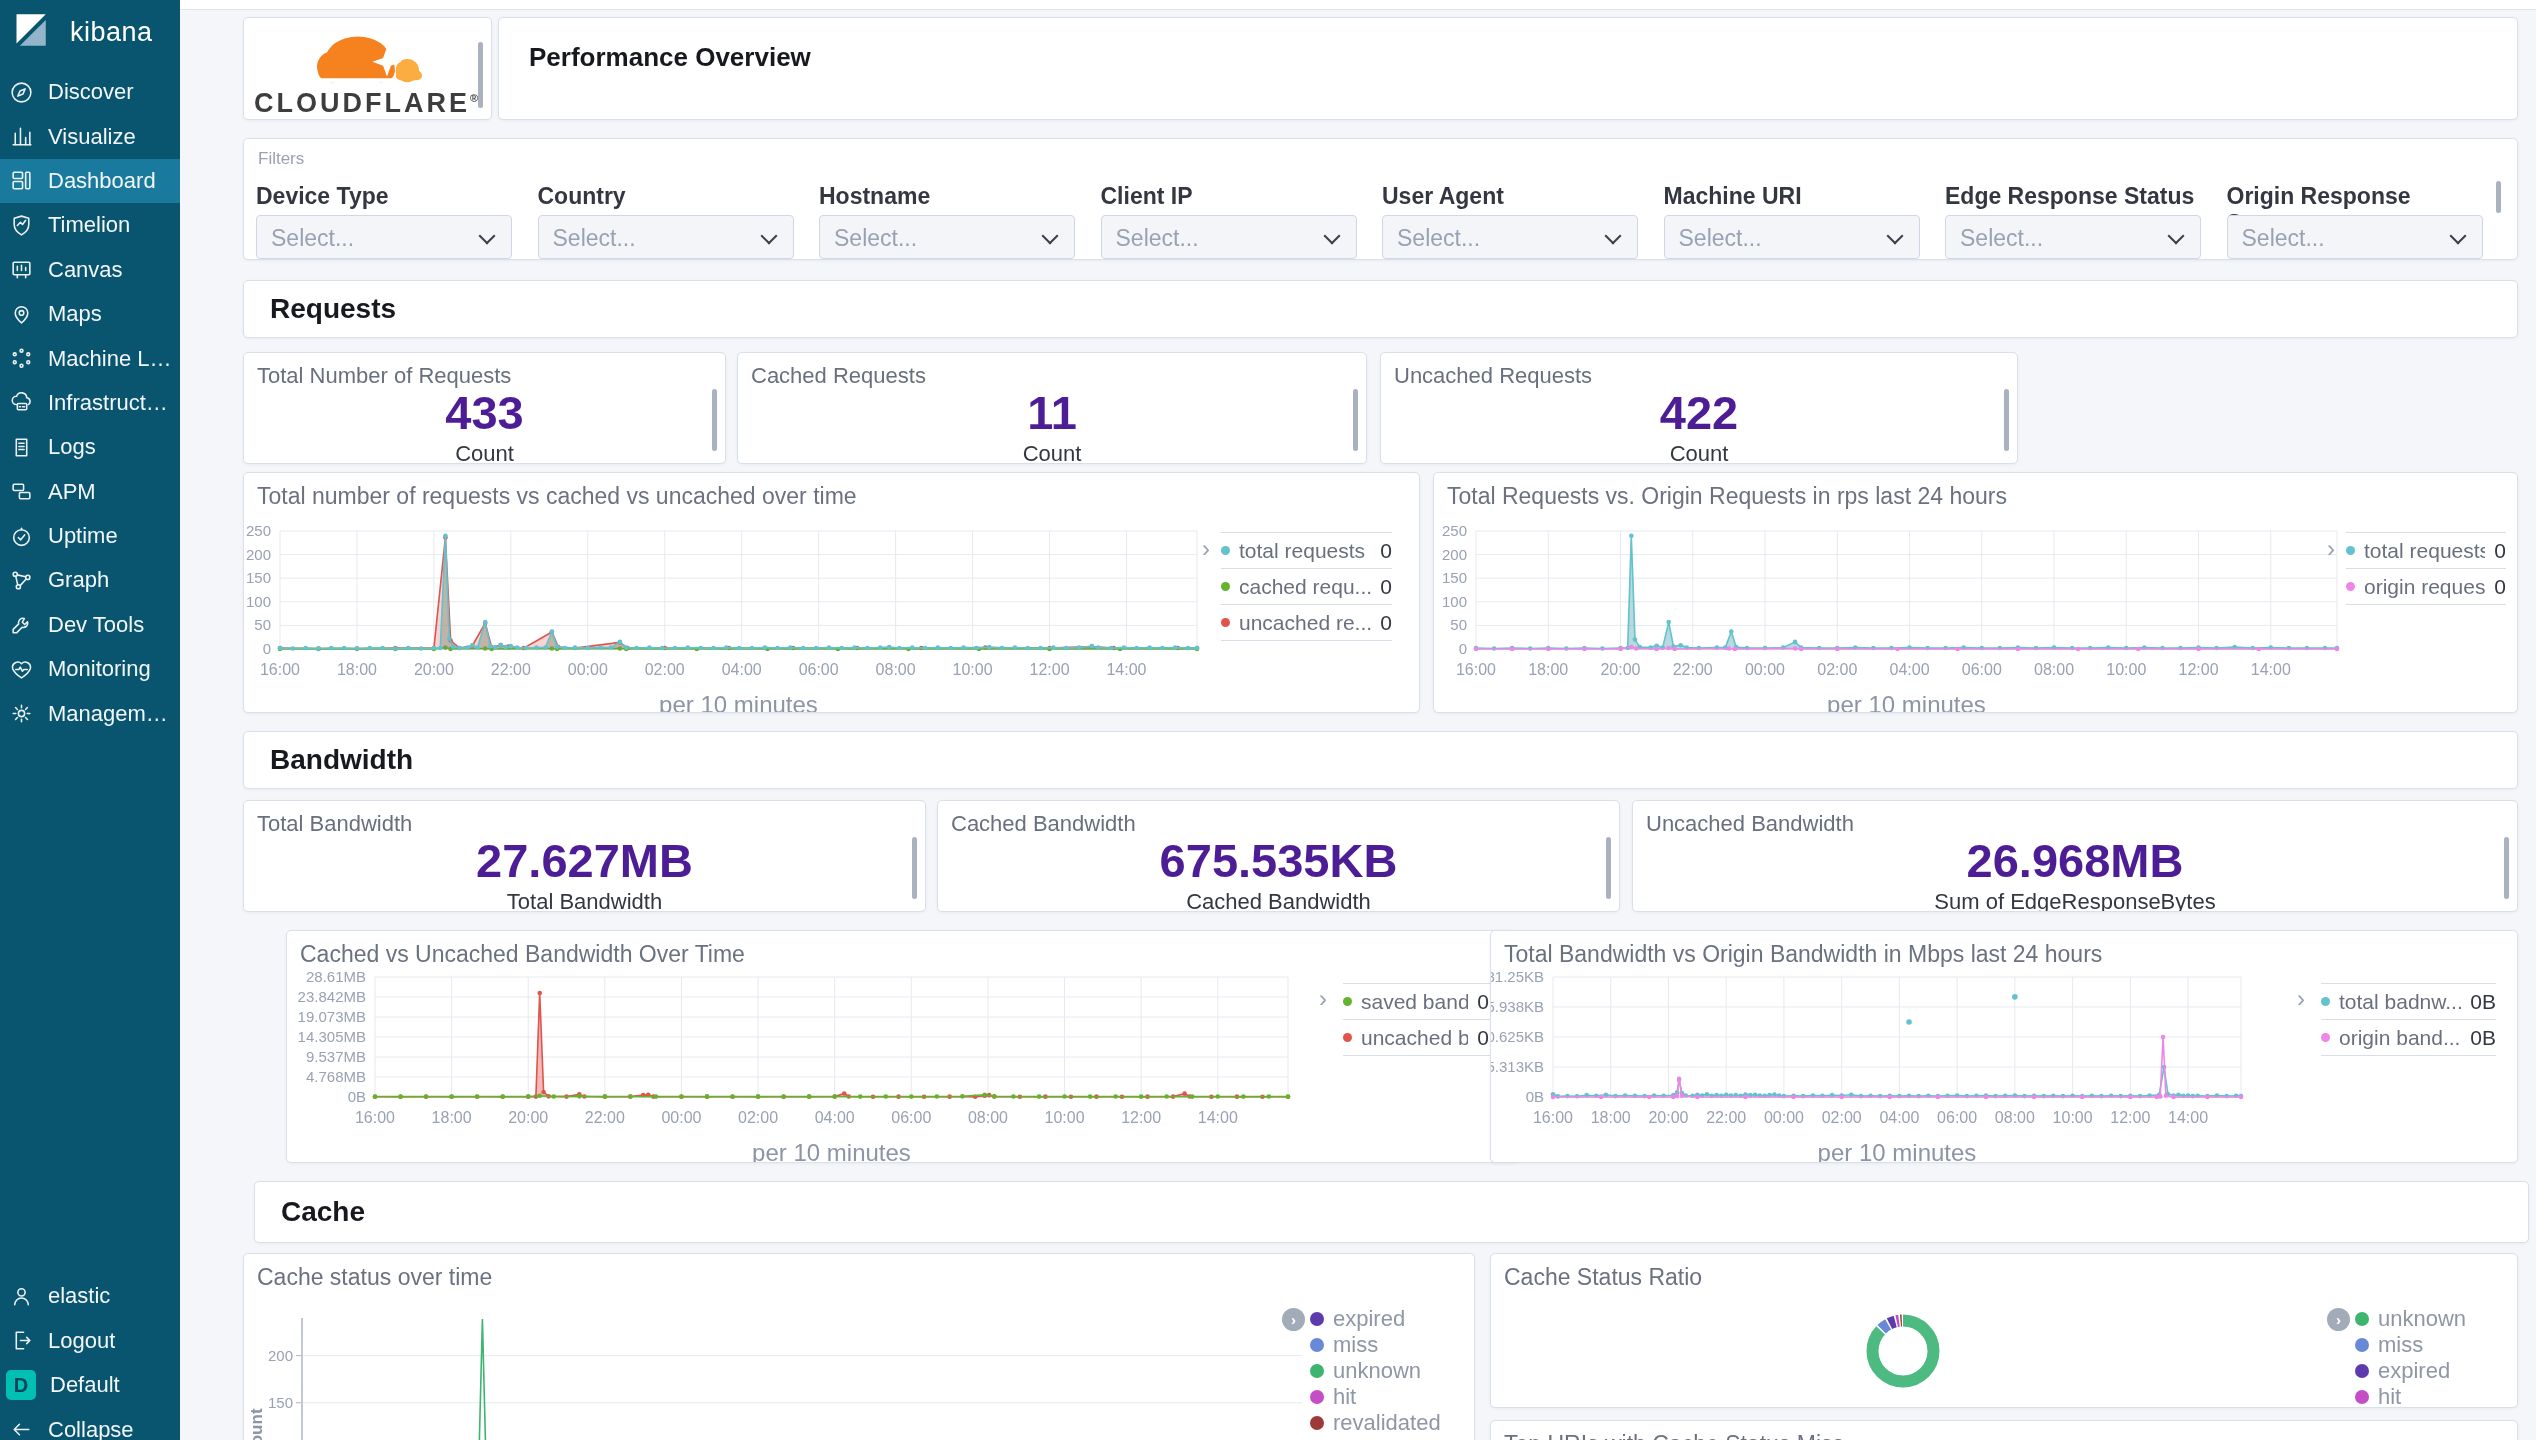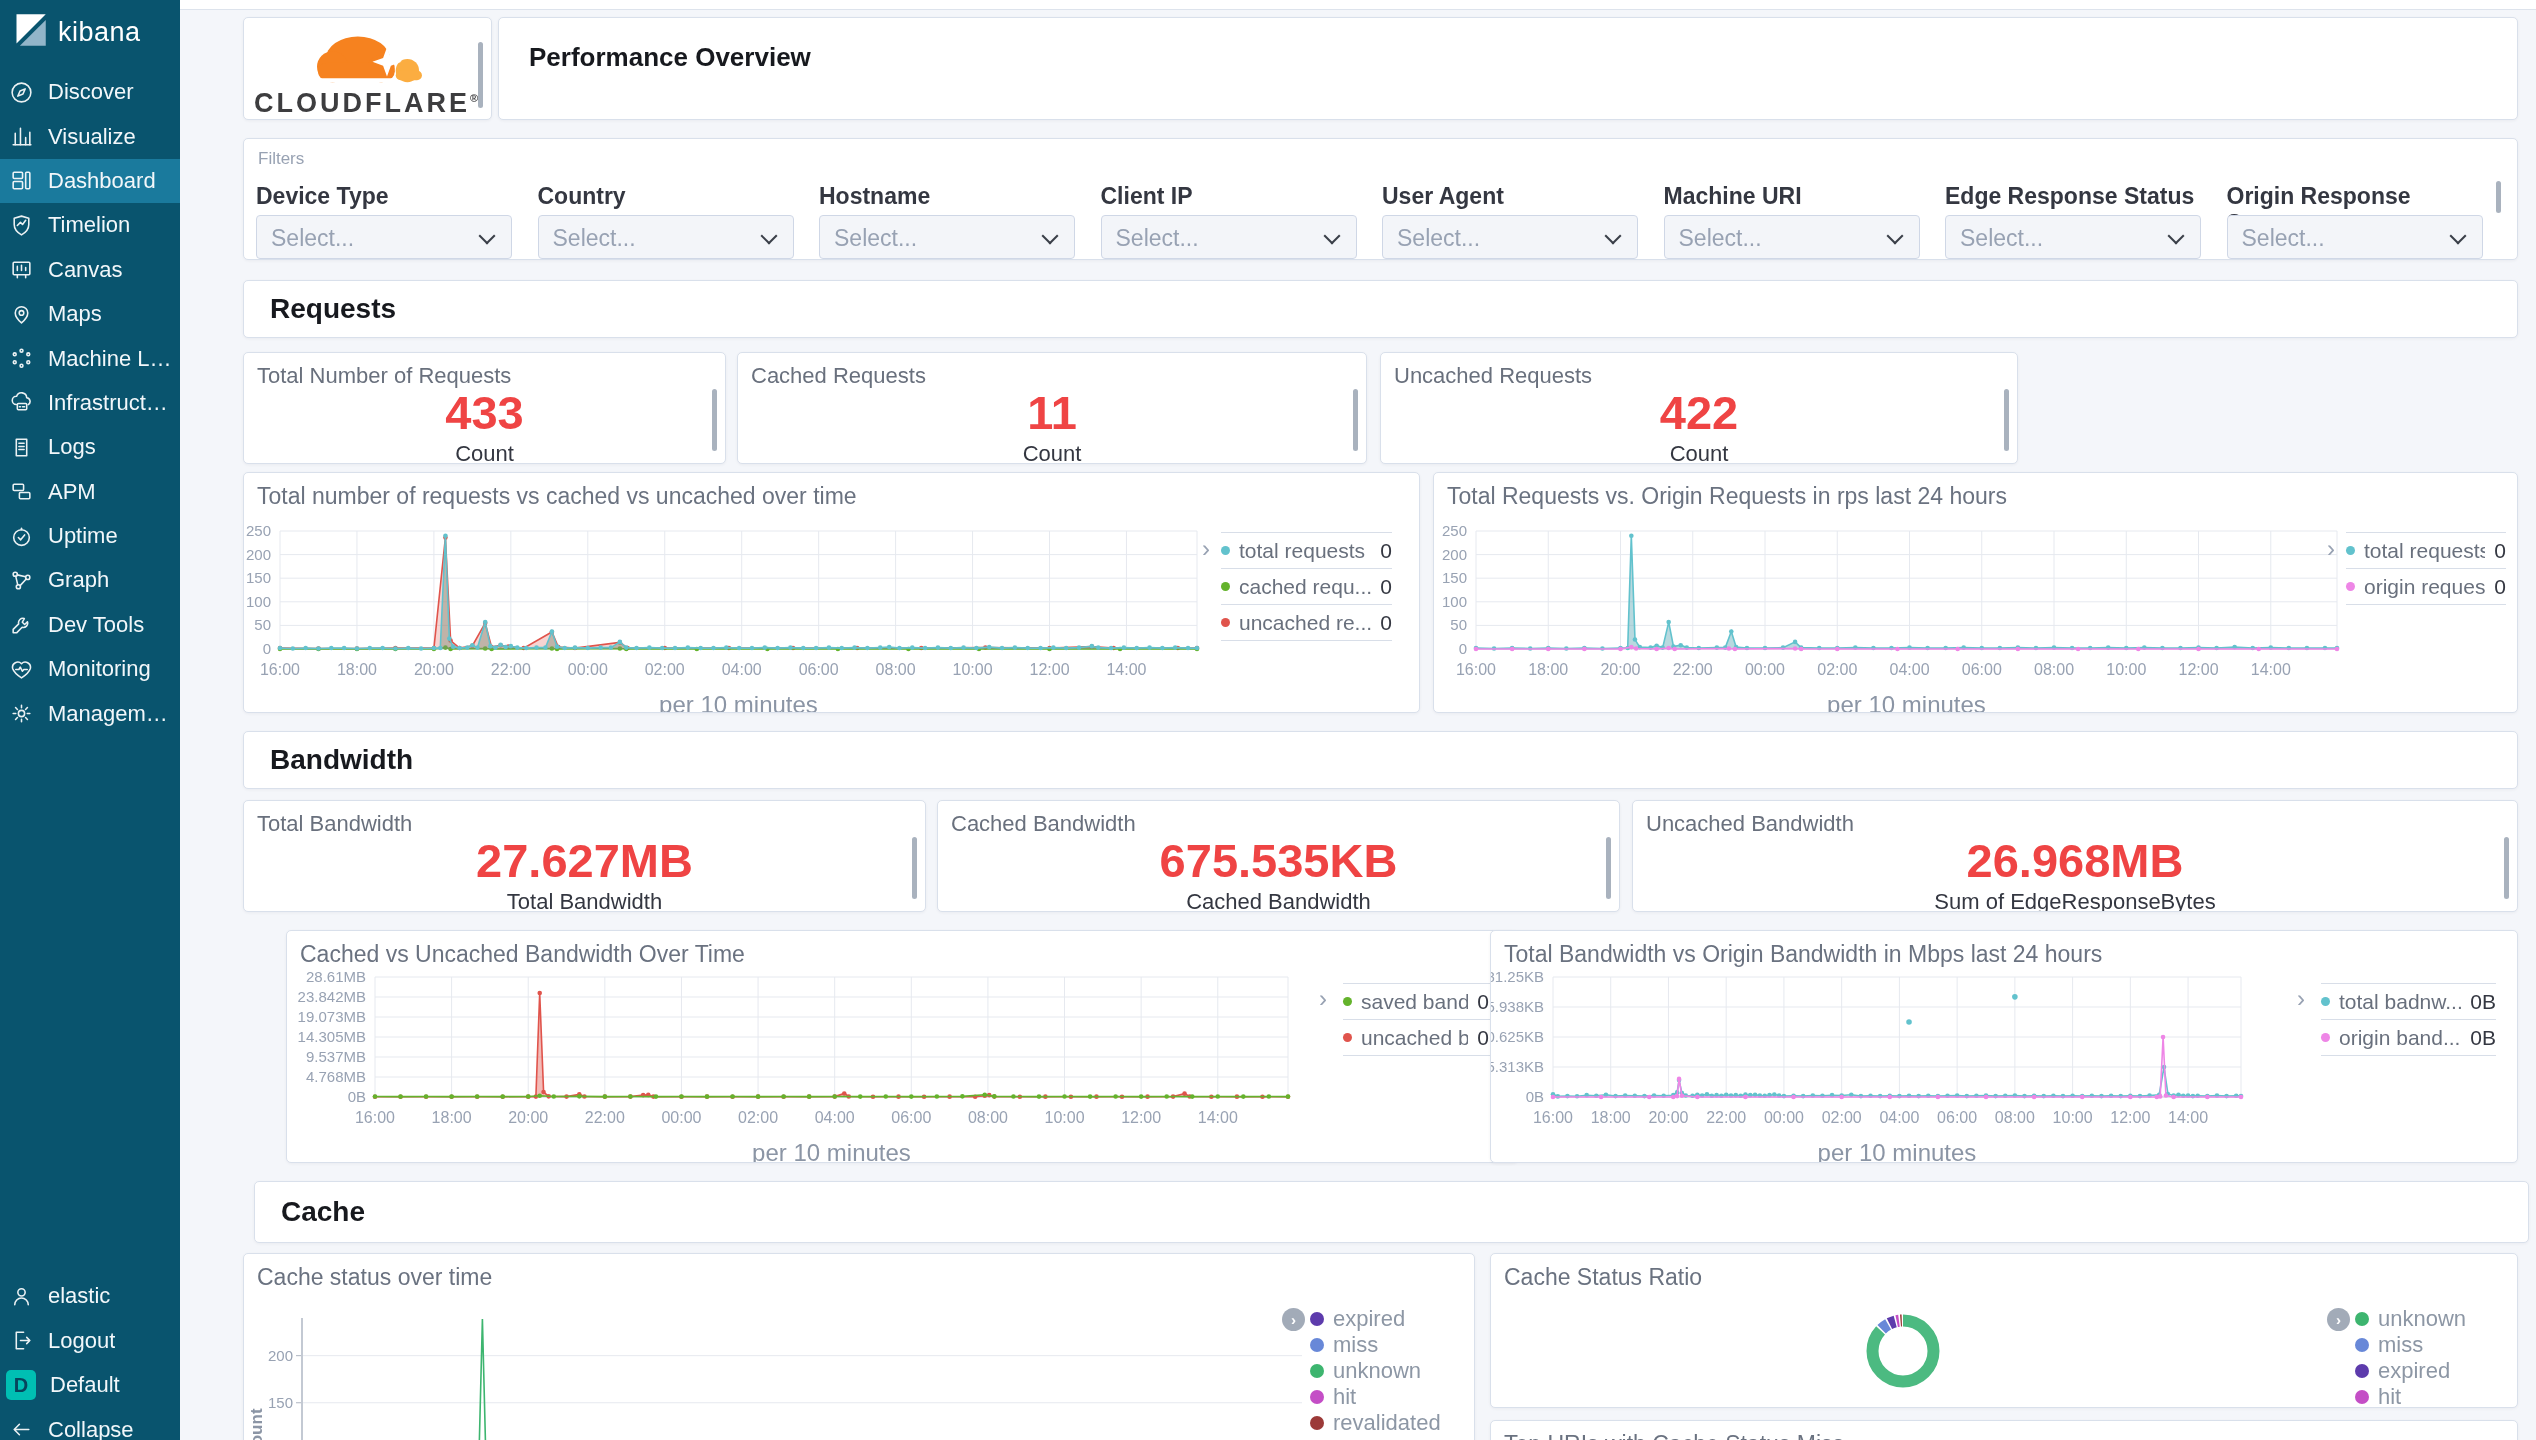--- a/index.html
+++ b/index.html
@@ -1,38 +1,38 @@
 <!DOCTYPE html>
 <html><head>
 <meta charset="utf-8">
 <style>
   html,body{margin:0;padding:0;}
   body{font-family:"Liberation Sans",sans-serif;background:#f4f6fa;}
   .app{position:relative;width:2536px;height:1440px;overflow:hidden;background:#f4f6fa;}
   
   .sidebar{position:absolute;left:0;top:0;width:180px;height:1440px;background:#09546e;z-index:5;}
-  .brand{position:absolute;left:0;top:0;width:180px;height:64px;display:flex;align-items:center;gap:10px;padding-left:12px;box-sizing:border-box;}
+  .brand{position:absolute;left:0;top:0;width:180px;height:64px;display:flex;align-items:center;gap:22px;padding-left:12px;box-sizing:border-box;}
   .brand-text{color:#fff;font-size:27px;font-weight:500;letter-spacing:.5px;}
   .nav{position:absolute;left:0;top:70px;width:180px;}
   .nav-footer{position:absolute;left:0;top:1274px;width:180px;}
   .nav-item{height:44.4px;display:flex;align-items:center;gap:14px;padding-left:8px;cursor:pointer;box-sizing:border-box;}
   .nav-footer .nav-item{height:44.5px;}
   .nav-item.active{background:#1a7a9d;}
   .nav-item .icon{width:26px;height:26px;display:inline-flex;align-items:center;justify-content:center;flex:0 0 26px;}
   .nav-item .icon svg{width:25px;height:25px;stroke:#ffffff;fill:none;stroke-width:1.5;stroke-linecap:round;stroke-linejoin:round;opacity:.92;}
   .nav-item .label{color:#f2f7fa;font-size:22px;white-space:nowrap;overflow:hidden;text-overflow:ellipsis;max-width:125px;}
   .space-badge{width:30px;height:30px;border-radius:5px;background:#00bfb3;color:#07455c;font-weight:bold;font-size:20px;display:flex;align-items:center;justify-content:center;flex:0 0 30px;margin-left:-2px;}
   
   .topbar{position:absolute;left:180px;top:0;right:0;height:9px;background:#fff;border-bottom:1px solid #dde3ec;}
   .panel{position:absolute;background:#fff;border:1px solid #d9e0eb;border-radius:5px;box-shadow:0 1px 3px rgba(60,70,90,.06);overflow:hidden;box-sizing:border-box;}
   .section-title{position:absolute;left:26px;top:50%;transform:translateY(-50%);font-size:28px;font-weight:700;color:#17191e;}
   .page-title{position:absolute;left:30px;top:24px;font-size:26px;font-weight:700;color:#17191e;}
   .chart-title{position:absolute;left:13px;top:10px;font-size:23px;color:#6a7280;white-space:nowrap;}
   .metric-title{position:absolute;left:13px;top:10px;font-size:22px;color:#69707d;white-space:nowrap;}
-  .metric-value{position:absolute;left:0;width:100%;top:32px;text-align:center;font-size:47px;font-weight:700;color:#ef4444;}
+  .metric-value{position:absolute;left:0;width:100%;top:32px;text-align:center;font-size:47px;font-weight:700;color:#4c1d95;}
   .metric-caption{position:absolute;left:0;width:100%;top:88px;text-align:center;font-size:22px;color:#343741;}
   .pscroll{position:absolute;width:5px;border-radius:3px;background:#9aa5b3;opacity:.85;}
   
   .filters-label{position:absolute;left:14px;top:10px;font-size:17px;color:#98a2b3;}
   .filter-col{position:absolute;top:44px;width:256px;}
   .filter-label{font-size:23px;font-weight:700;color:#343741;height:30px;}
   .select{position:relative;margin-top:2px;height:44px;background:#f3f5f9;border:1px solid #cfd7e6;border-radius:4px;box-sizing:border-box;}
   .select .ph{position:absolute;left:14px;top:9px;font-size:23px;color:#98a2b3;}
   .select .chev{position:absolute;right:18px;top:14px;width:10px;height:10px;border-right:2px solid #3a3f49;border-bottom:2px solid #3a3f49;transform:rotate(45deg);}
   

